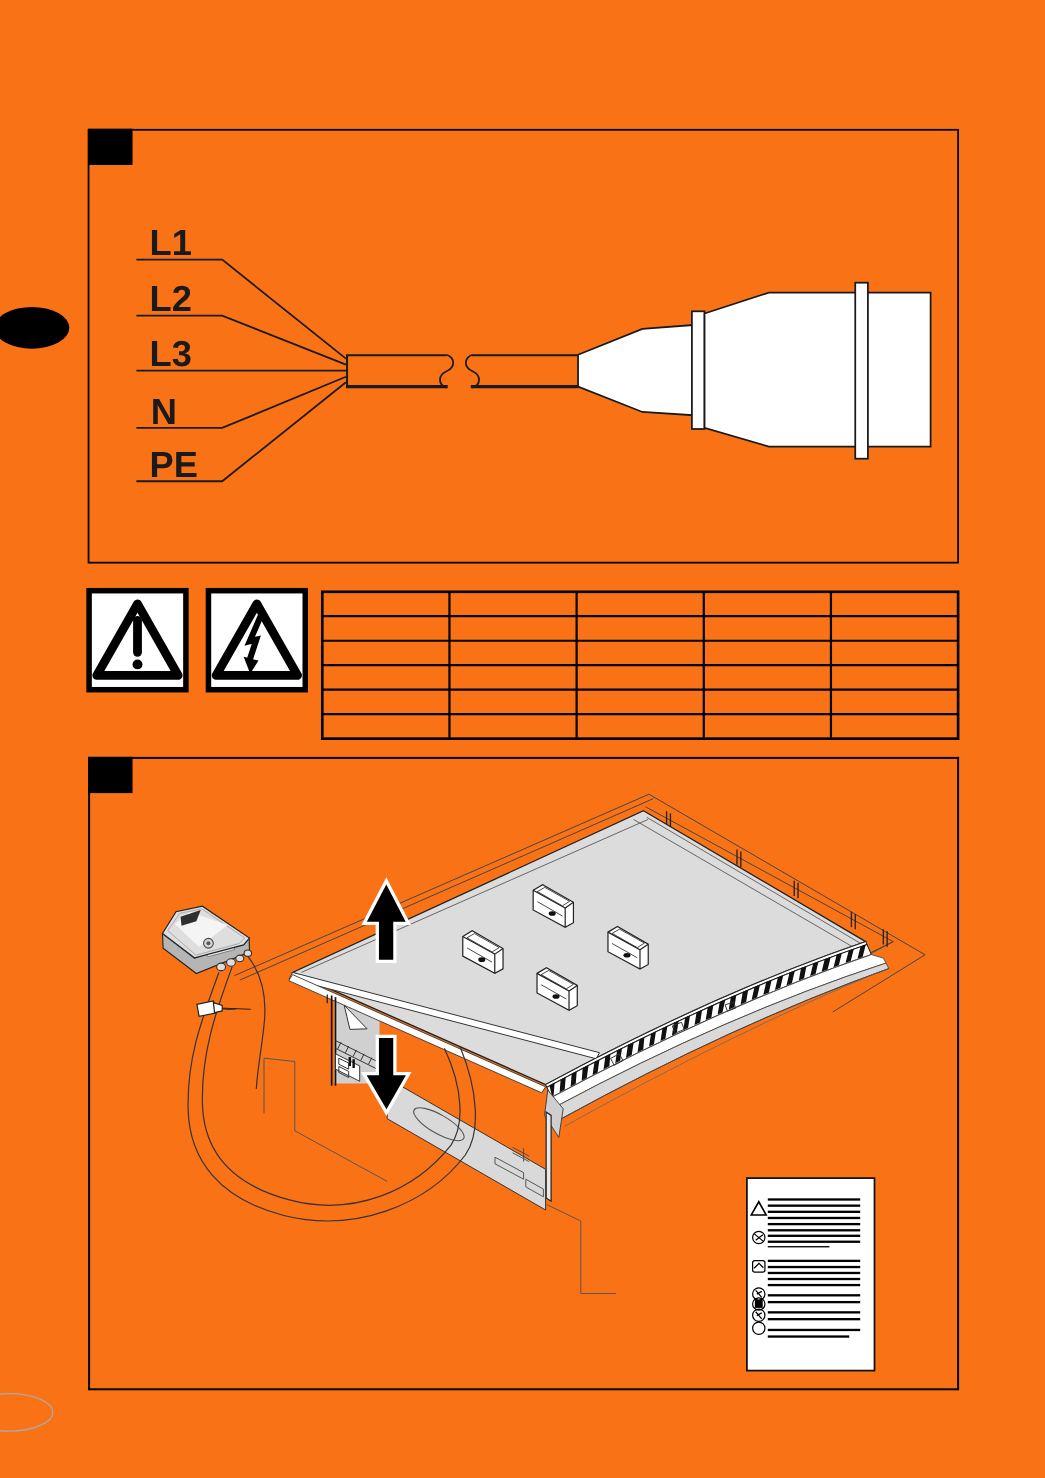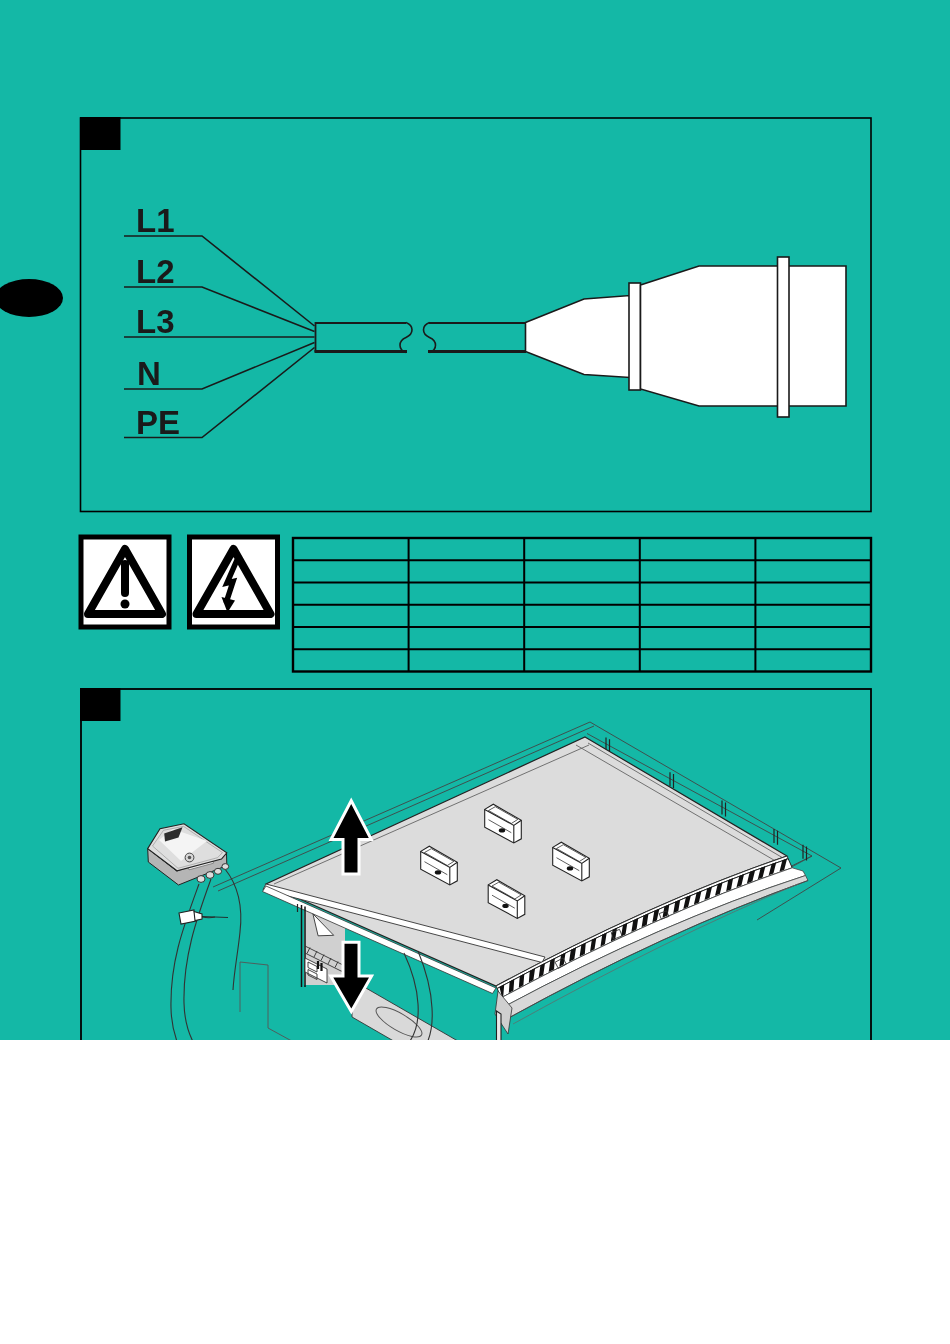--- a/index.html
+++ b/index.html
@@ -1,16 +1,16 @@
 <!DOCTYPE html>
 <html><head>
 <meta charset="utf-8">
 <style>
   html,body{margin:0;padding:0;background:#fff;}
-  #page{position:relative;width:950px;height:1040px;background:#14b8a6;overflow:hidden;
+  #page{position:relative;width:950px;height:1344px;background:#f97316;overflow:hidden;
         font-family:"Liberation Sans",sans-serif;}
   svg{position:absolute;left:0;top:0;}
 </style>
 </head>
 <body>
 <div id="page">
 <svg width="950" height="1344" viewBox="0 0 950 1344">
 
   <ellipse cx="29" cy="298" rx="34" ry="19" fill="#000"></ellipse>
 

